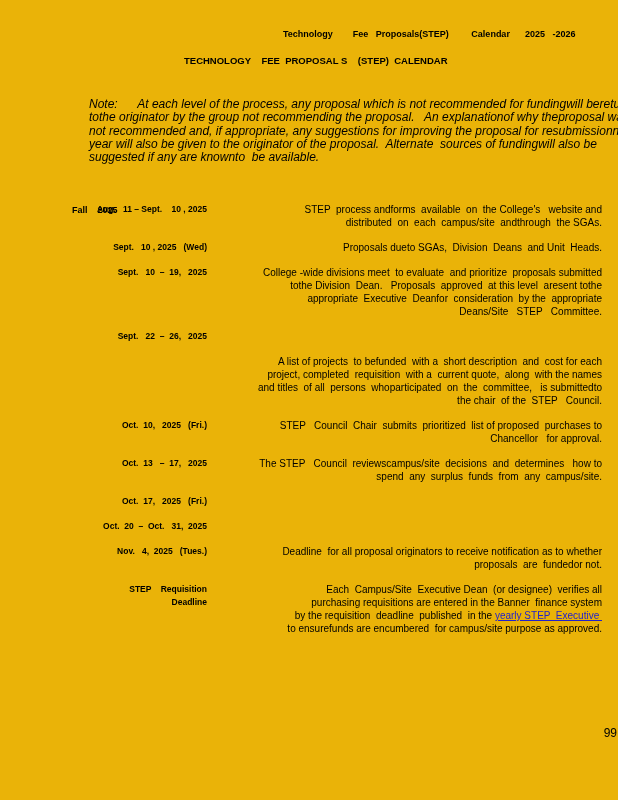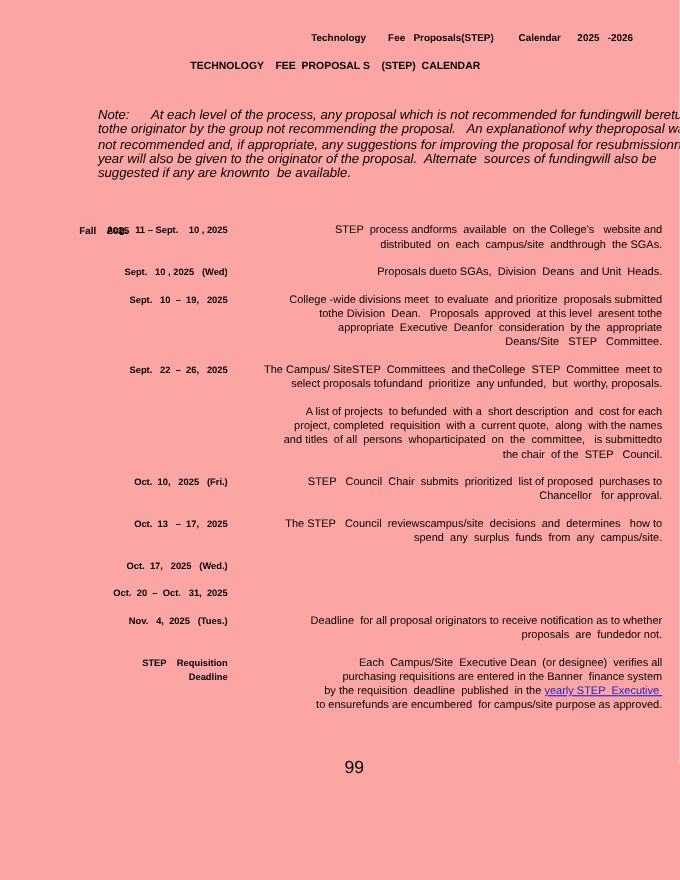--- a/index.html
+++ b/index.html
@@ -1,32 +1,32 @@
 <!DOCTYPE html>
 <html><head>
 <meta charset="utf-8">
 <title>Document</title>
 <style>
   html,body{margin:0;padding:0;background:#ffffff;}
   .page{
-    position:relative;width:618px;height:800px;background:#fca5a5;
+    position:relative;width:618px;height:800px;background:#eab308;
     font-family:"Liberation Sans", sans-serif;color:#000000;overflow:hidden;
   }
   .h1{position:absolute;left:283px;top:29px;font-size:9px;font-weight:bold;white-space:pre;}
-  .h2{position:absolute;left:173px;top:55px;font-size:9.5px;font-weight:bold;white-space:pre;}
+  .h2{position:absolute;left:184px;top:55px;font-size:9.5px;font-weight:bold;white-space:pre;}
   .note{position:absolute;left:75px;top:84px;width:530px;margin:14px;font-style:italic;
         font-size:12px;line-height:13.3px;white-space:pre;}
   .season{position:absolute;left:72px;top:178px;font-size:9px;font-weight:bold;white-space:pre;margin-top:27px;}
   .rows{position:absolute;left:72px;top:203px;width:530px;text-align:right;}
   .row{display:flex;margin-bottom:12px;}
   .date{flex:0 0 135px;width:135px;font-size:8.5px;font-weight:bold;line-height:13px;white-space:pre;}
   .desc{flex:1;font-size:10px;line-height:13px;white-space:pre;}
   .small{font-size:8px;font-weight:bold;}
   .link{color:#2222CC;text-decoration:underline;cursor:pointer;}
-  .pagenum{position:absolute;left:27px;top:690px;width:590px;text-align:center;font-size:16px;}
+  .pagenum{position:absolute;left:27px;top:726px;width:590px;text-align:right;font-size:12px;}
 </style>
 </head>
 <body>
 
 <div class="page">
   <div class="h1">Technology        Fee   Proposals(STEP)         Calendar      2025   -2026</div>
   <div class="h2">TECHNOLOGY    FEE  PROPOSAL S    (STEP)  CALENDAR</div>
   <p class="note">Note:      At each level of the process, any proposal which is not recommended for fundingwill bereturned
 tothe originator by the group not recommending the proposal.   An explanationof why theproposal was
 not recommended and, if appropriate, any suggestions for improving the proposal for resubmissionnext
@@ -45,41 +45,39 @@
       </div>
       <div class="row">
         <div class="date">Sept.   10  –  19,   2025</div>
         <div class="desc"><span>College -wide divisions meet  to evaluate  and prioritize  proposals submitted
 tothe Division  Dean.   Proposals  approved  at this level  aresent tothe
 appropriate  Executive  Deanfor  consideration  by the  appropriate
 Deans/Site   STEP   Committee.</span></div>
       </div>
       <div class="row">
         <div class="date">Sept.   22  –  26,   2025</div>
-        <div class="desc"><span>The Campus/ SiteSTEP  Committees  and theCollege  STEP  Committee  meet to
-select proposals tofundand  prioritize  any unfunded,  but  worthy, proposals.</span></div>
       </div>
       <div class="row">
         <div class="desc"><span>A list of projects  to befunded  with a  short description  and  cost for each
 project, completed  requisition  with a  current quote,  along  with the names
 and titles  of all  persons  whoparticipated  on  the  committee,   is submittedto
 the chair  of the  STEP   Council.</span></div>
       </div>
       <div class="row">
         <div class="date">Oct.  10,   2025   (Fri.)</div>
         <div class="desc"><span>STEP   Council  Chair  submits  prioritized  list of proposed  purchases to
 Chancellor   for approval.</span></div>
       </div>
       <div class="row">
         <div class="date">Oct.  13   –  17,   2025</div>
         <div class="desc"><span>The STEP   Council  reviewscampus/site  decisions  and  determines   how to
 spend  any  surplus  funds  from  any  campus/site.</span></div>
       </div>
       <div class="row">
-        <div class="date">Oct.  17,   2025   (Wed.)</div>
+        <div class="date">Oct.  17,   2025   (Fri.)</div>
       </div>
       <div class="row">
         <div class="date">Oct.  20  –  Oct.   31,  2025</div>
       </div>
       <div class="row">
         <div class="date">Nov.   4,  2025   (Tues.)</div>
         <div class="desc"><span>Deadline  for all proposal originators to receive notification as to whether
 proposals  are  fundedor not.</span></div>
       </div>
       <div class="row">

